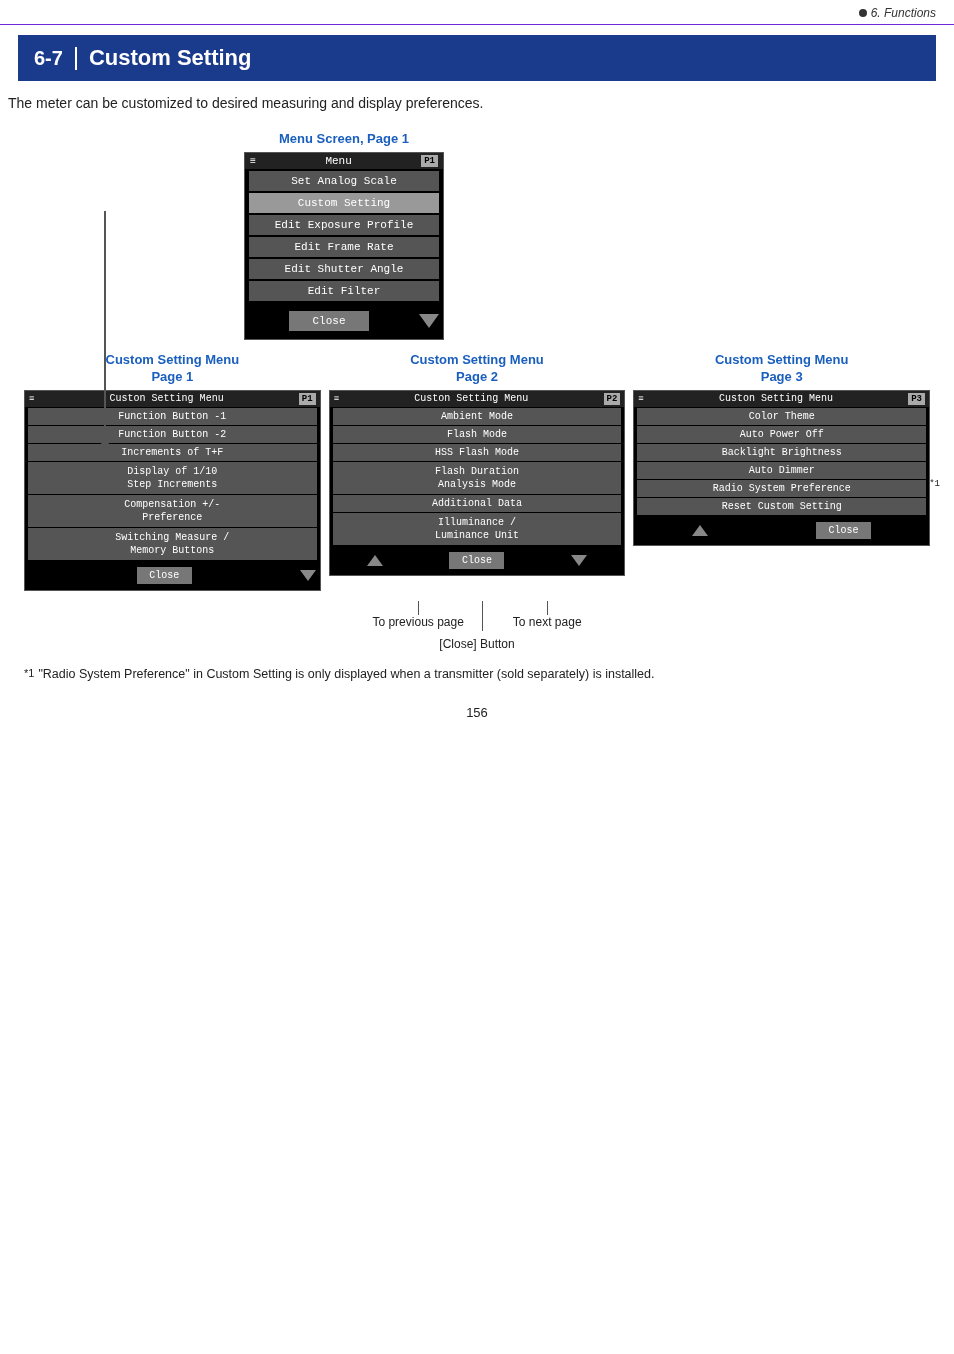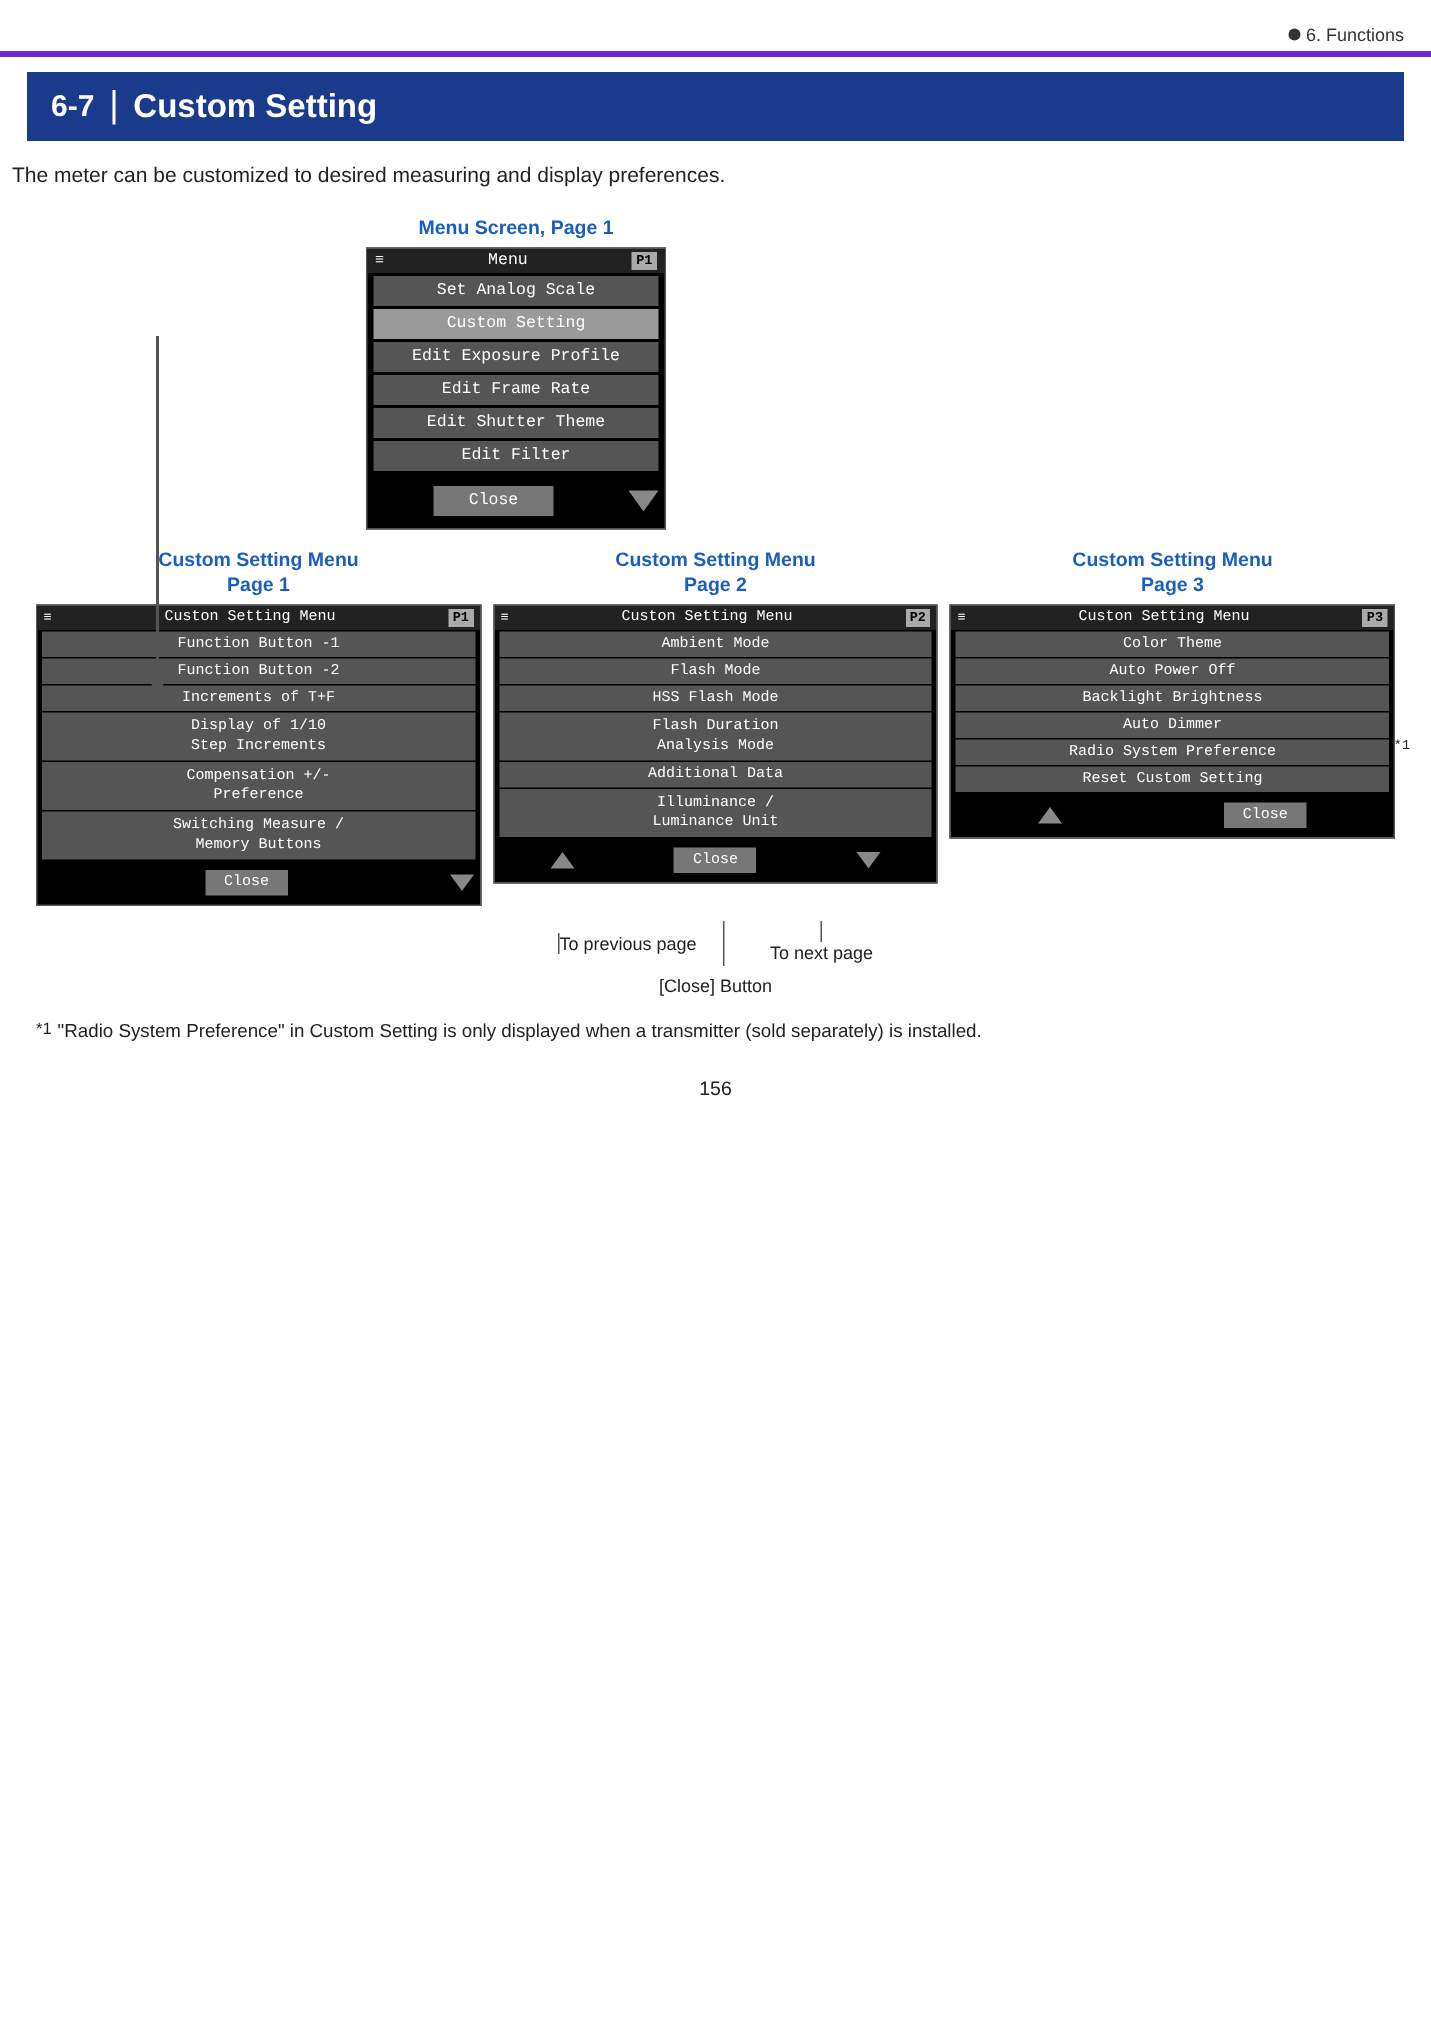--- a/index.html
+++ b/index.html
@@ -11,24 +11,25 @@
       position: relative;
       font-size: 14px;
       color: #222;
     }
 
     
     .top-bar {
       display: flex;
       justify-content: flex-end;
       align-items: center;
-      padding: 16px 18px 4px 18px;
+      padding: 6px 18px 4px 18px;
       font-size: 12px;
       color: #333;
-      border-bottom: 4px solid #6d28d9;
+      border-bottom: 1px solid #6d28d9;
+      font-style: italic;
     }
     .top-bar-dot {
       display: inline-block;
       width: 8px; height: 8px;
       background: #333;
       border-radius: 50%;
       margin-right: 4px;
       vertical-align: middle;
     }
 
@@ -252,21 +253,21 @@
             <span class="icon-bars">≡</span>
             <span class="title">Menu</span>
             <span class="page-badge">P1</span>
           </div>
           <div class="menu-item">Set Analog Scale</div>
           <div class="menu-item highlighted" style="background:#999; position:relative;">Custom Setting
             
           </div>
           <div class="menu-item">Edit Exposure Profile</div>
           <div class="menu-item">Edit Frame Rate</div>
-          <div class="menu-item">Edit Shutter Theme</div>
+          <div class="menu-item">Edit Shutter Angle</div>
           <div class="menu-item">Edit Filter</div>
           <div class="menu-bottom-row">
             <div class="menu-item close-btn">Close</div>
             <div class="arrow-down"></div>
           </div>
         </div>
 
       </div>
     </div>
 
@@ -339,21 +340,21 @@
           <div class="panel-bottom-center" style="display:flex; align-items:center; justify-content:space-around; padding:3px 4px;">
             <div class="arrow-up" style="border-left:8px solid transparent; border-right:8px solid transparent; border-bottom:11px solid #888;"></div>
             <div class="menu-item close-btn" style="width:55px; display:inline-block; margin:3px 0;">Close</div>
           </div>
         </div>
       </div>
     </div>
 
     <div style="display:flex; flex-direction:row; justify-content:center; margin-top:10px; gap:0; width:100%; position:relative;">
 
-      <div style="display:flex; flex-direction:row; align-items:center; margin-right: 18px;">
+      <div style="display:flex; flex-direction:column; align-items:center; margin-right: 18px;">
         <div style="width:1px; height:14px; background:#555;"></div>
         <div style="font-size:12px; color:#222; white-space:nowrap;">To previous page</div>
       </div>
 
       <div style="width:1px; height:30px; background:#555; margin-top:0;"></div>
 
       <div style="display:flex; flex-direction:column; align-items:center; margin-left: 30px;">
         <div style="width:1px; height:14px; background:#555;"></div>
         <div style="font-size:12px; color:#222; white-space:nowrap;">To next page</div>
       </div>

